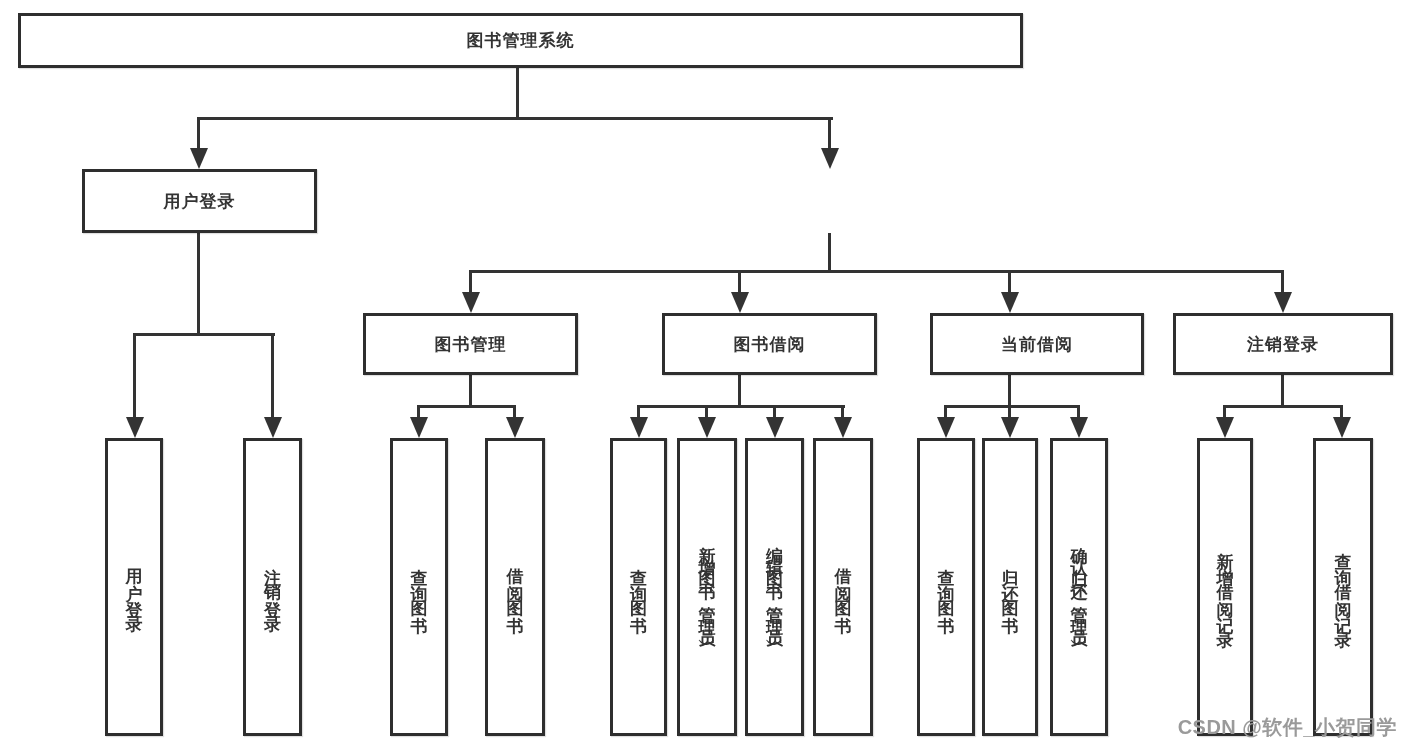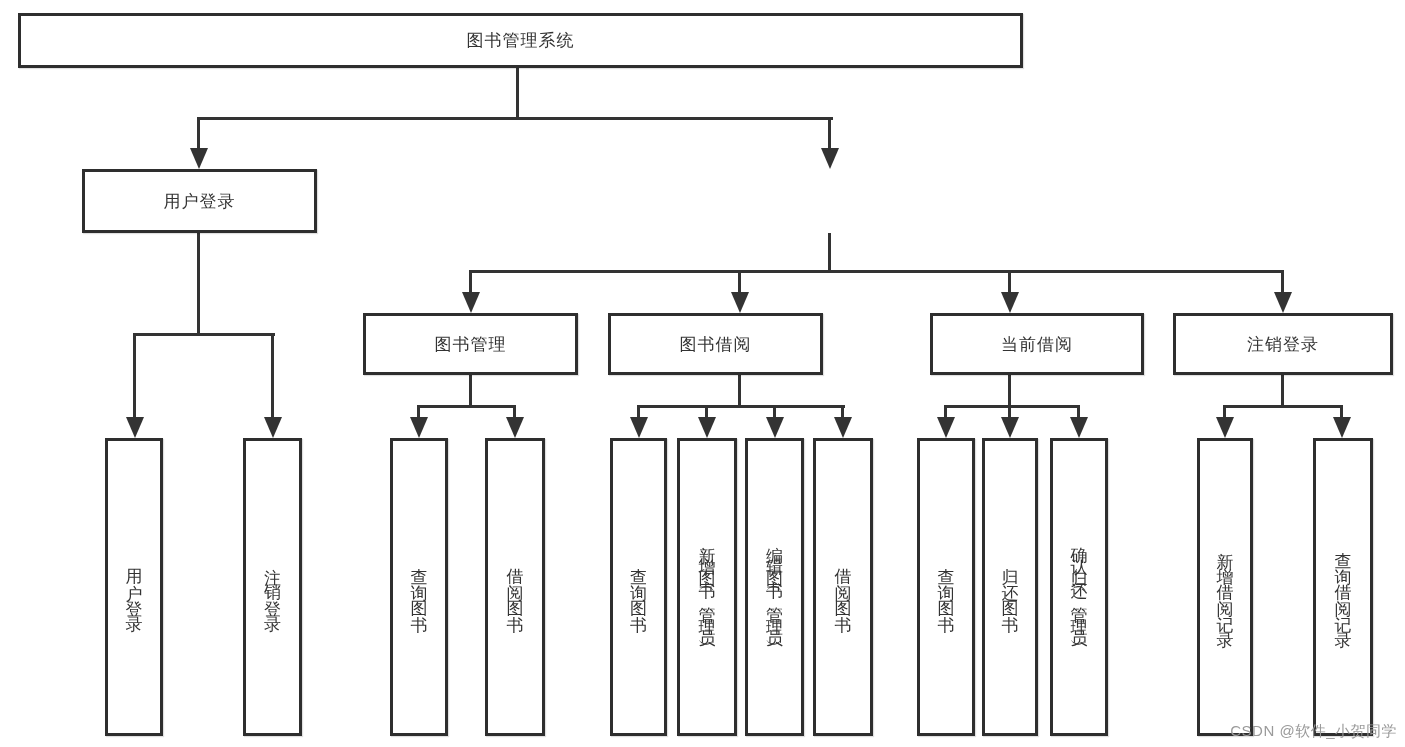--- a/index.html
+++ b/index.html
@@ -7,20 +7,21 @@
     --border:#2e2e2e;
     --text:#333333;
     --bg:#ffffff;
     --wm:#9a9a9a;
   }
   html,body{margin:0;padding:0;background:var(--bg);}
   .canvas{
     position:relative;width:1405px;height:747px;background:var(--bg);
     font-family:"Liberation Sans","DejaVu Sans",sans-serif;color:var(--text);
     overflow:hidden;
+    font-weight:bold;
   }
   .box{
     position:absolute;box-sizing:border-box;background:var(--bg);
     border:3px solid var(--border);
     display:flex;align-items:center;justify-content:center;
     font-size:17px;letter-spacing:1px;color:var(--text);
     box-shadow:1px 1px 1px rgba(0,0,0,0.12);
   }
   .root{left:18px;top:13px;width:1005px;height:55px;}
   .lvl2{top:169px;height:64px;}
@@ -34,21 +35,21 @@
   .hline,.vline{position:absolute;background:var(--line);}
   .hline{height:3px;}
   .vline{width:3px;}
   .drop{position:absolute;width:3px;background:var(--line);}
   .drop::after{
     content:"";position:absolute;left:50%;bottom:-21px;transform:translateX(-50%);
     width:0;height:0;border-style:solid;border-color:transparent;
     border-width:21px 9px 0 9px;border-top-color:var(--line);
   }
   .watermark{
-    position:absolute;right:8px;bottom:6px;font-size:15px;color:var(--wm);
+    position:absolute;right:8px;bottom:6px;font-size:20px;color:var(--wm);
     letter-spacing:0.5px;z-index:5;
   }
 </style>
 </head>
 <body>
 
 <div class="canvas">
 
   <div class="vline" style="left:516px;top:68px;height:51px"></div>
   <div class="hline" style="left:197px;top:117px;width:636px"></div>
@@ -94,21 +95,21 @@
     <span>图书管理系统</span>
   </div>
 
   <div class="box lvl2" style="left:82px;width:235px">
     <span>用户登录</span>
   </div>
 
   <div class="box lvl3" style="left:363px;width:215px">
     <span>图书管理</span>
   </div>
-  <div class="box lvl3" style="left:608px;width:215px">
+  <div class="box lvl3" style="left:662px;width:215px">
     <span>图书借阅</span>
   </div>
   <div class="box lvl3" style="left:930px;width:214px">
     <span>当前借阅</span>
   </div>
   <div class="box lvl3" style="left:1173px;width:220px">
     <span>注销登录</span>
   </div>
 
   <div class="box leaf" style="left:105px;width:58px">

